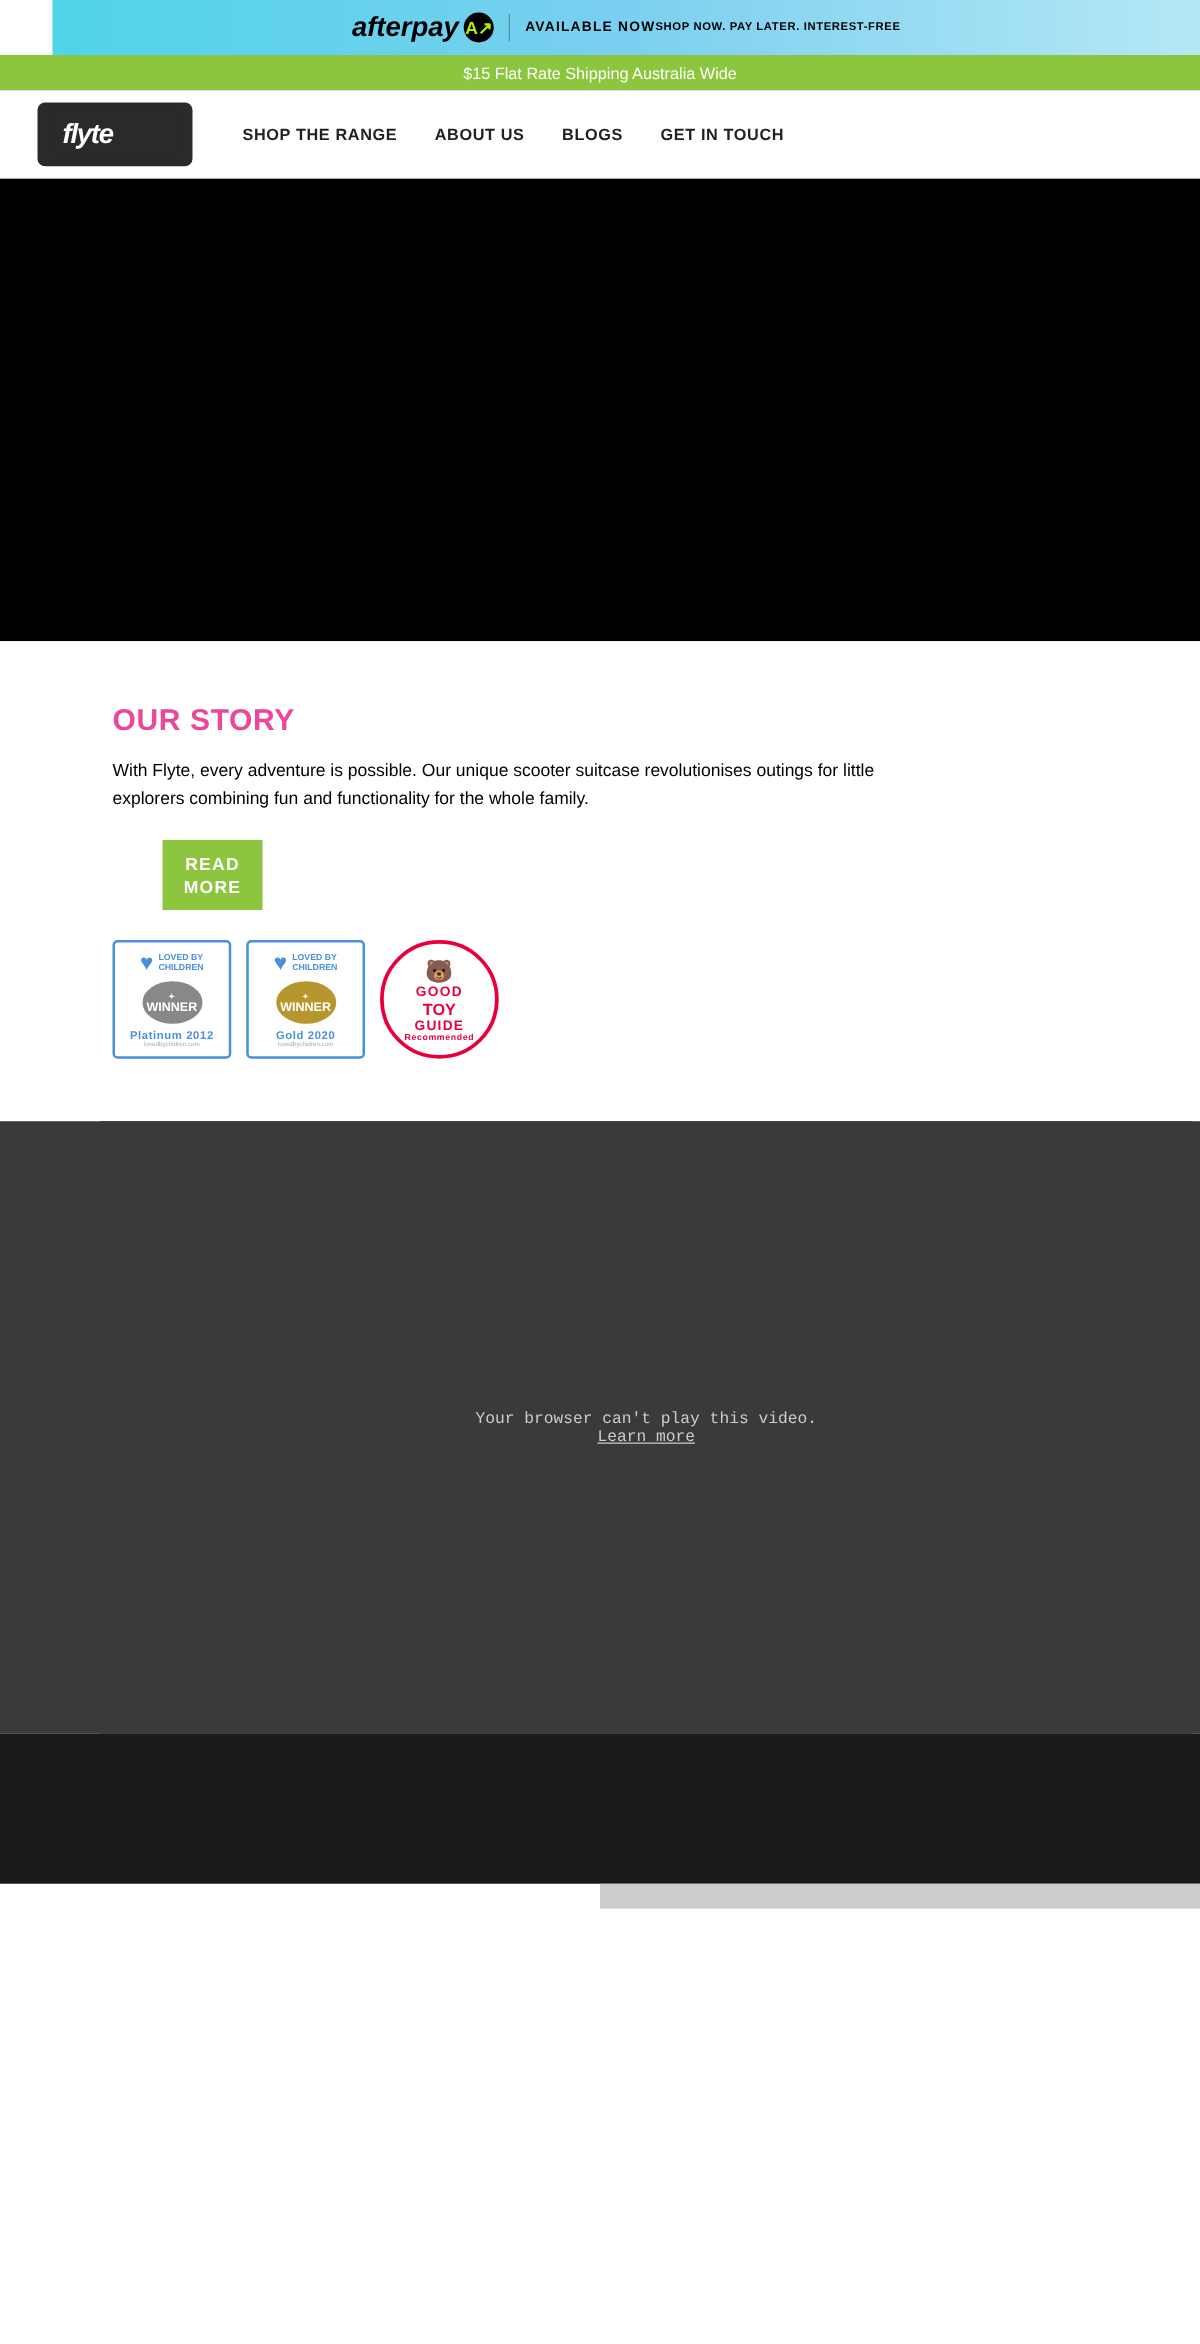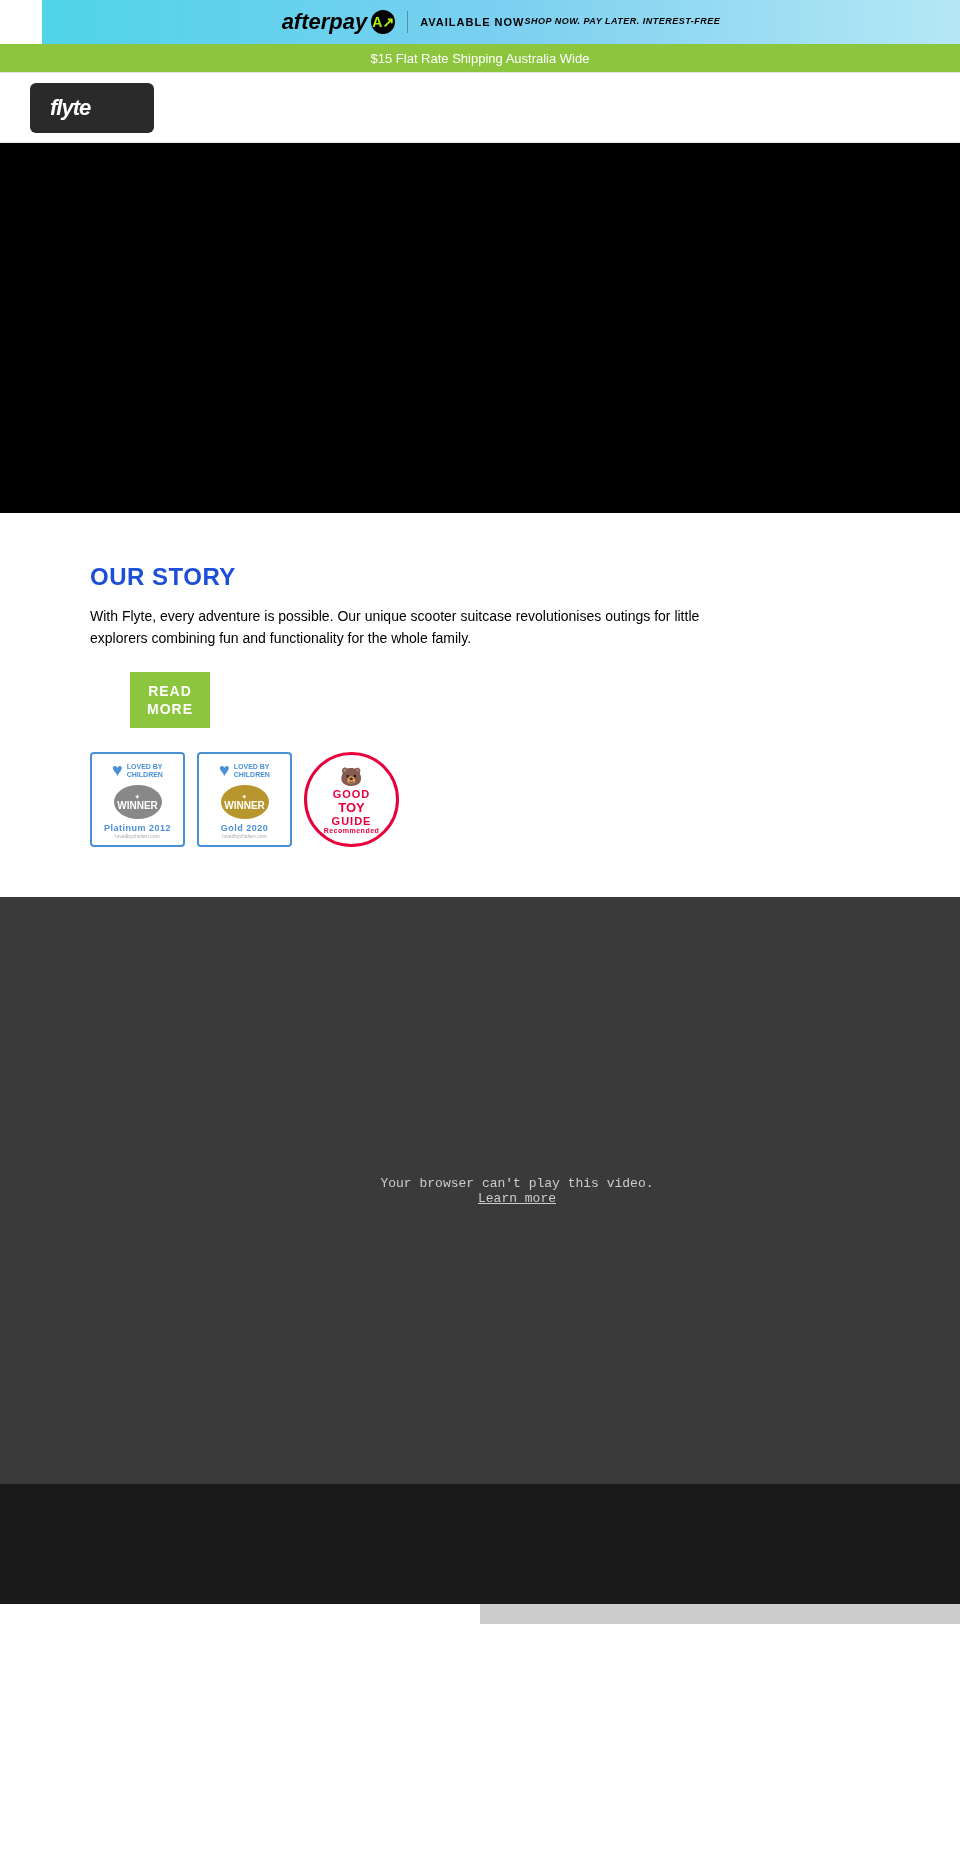--- a/index.html
+++ b/index.html
@@ -50,21 +50,20 @@
       color: #000;
     }
     .afterpay-available {
       font-size: 11px;
       font-weight: bold;
       letter-spacing: 1px;
     }
     .afterpay-subtext {
       font-size: 9px;
       letter-spacing: 0.5px;
-      font-style: italic;
     }
     .afterpay-subtext span {
       font-weight: bold;
     }
 
     
     .shipping-bar {
       background: #8cc63f;
       color: #fff;
       text-align: center;
@@ -117,21 +116,21 @@
     }
 
     
     .our-story-section {
       background: #fff;
       padding: 50px 90px 50px 90px;
     }
     .our-story-title {
       font-size: 24px;
       font-weight: 900;
-      color: #1d4ed8;
+      color: #ec4899;
       margin-bottom: 14px;
       letter-spacing: 0.5px;
       font-family: 'Arial Black', Arial, sans-serif;
     }
     .our-story-text {
       font-size: 14px;
       color: #000000;
       line-height: 1.6;
       margin-bottom: 22px;
       max-width: 660px;
@@ -267,21 +266,21 @@
       background: #3a3a3a;
       width: 100%;
       margin: 0 0 0 0;
       padding: 0 0 0 80px;
       display: flex;
       justify-content: flex-start;
     }
     .video-container {
       background: #3a3a3a;
       width: 874px;
-      height: 587px;
+      height: 490px;
       display: flex;
       flex-direction: column;
       align-items: center;
       justify-content: center;
       color: #ccc;
       font-size: 15px;
       font-family: monospace;
     }
     .video-no-play {
       font-family: 'Courier New', monospace;
@@ -343,20 +342,34 @@
 <div class="header-border"></div>
 
 <nav class="nav-header">
   <div class="logo flyte-logo-container">
     <svg width="100" height="36" viewBox="0 0 100 36">
 
       <rect width="100" height="36" rx="5" fill="#2a2a2a"></rect>
       <text x="8" y="27" font-family="Arial Black, sans-serif" font-size="22" font-weight="900" fill="white" font-style="italic" letter-spacing="-1">flyte</text>
     </svg>
   </div>
+  <ul class="nav-links">
+    <li>
+      <a href="#">SHOP THE RANGE</a>
+    </li>
+    <li>
+      <a href="#">ABOUT US</a>
+    </li>
+    <li>
+      <a href="#">BLOGS</a>
+    </li>
+    <li>
+      <a href="#">GET IN TOUCH</a>
+    </li>
+  </ul>
 </nav>
 
 <div class="hero-section"></div>
 
 <div class="our-story-section">
   <h2 class="our-story-title">OUR STORY</h2>
   <p class="our-story-text">With Flyte, every adventure is possible. Our unique scooter suitcase revolutionises outings for little explorers combining fun and functionality for the whole family.</p>
   <button class="read-more-btn">READ MORE</button>
 
   

